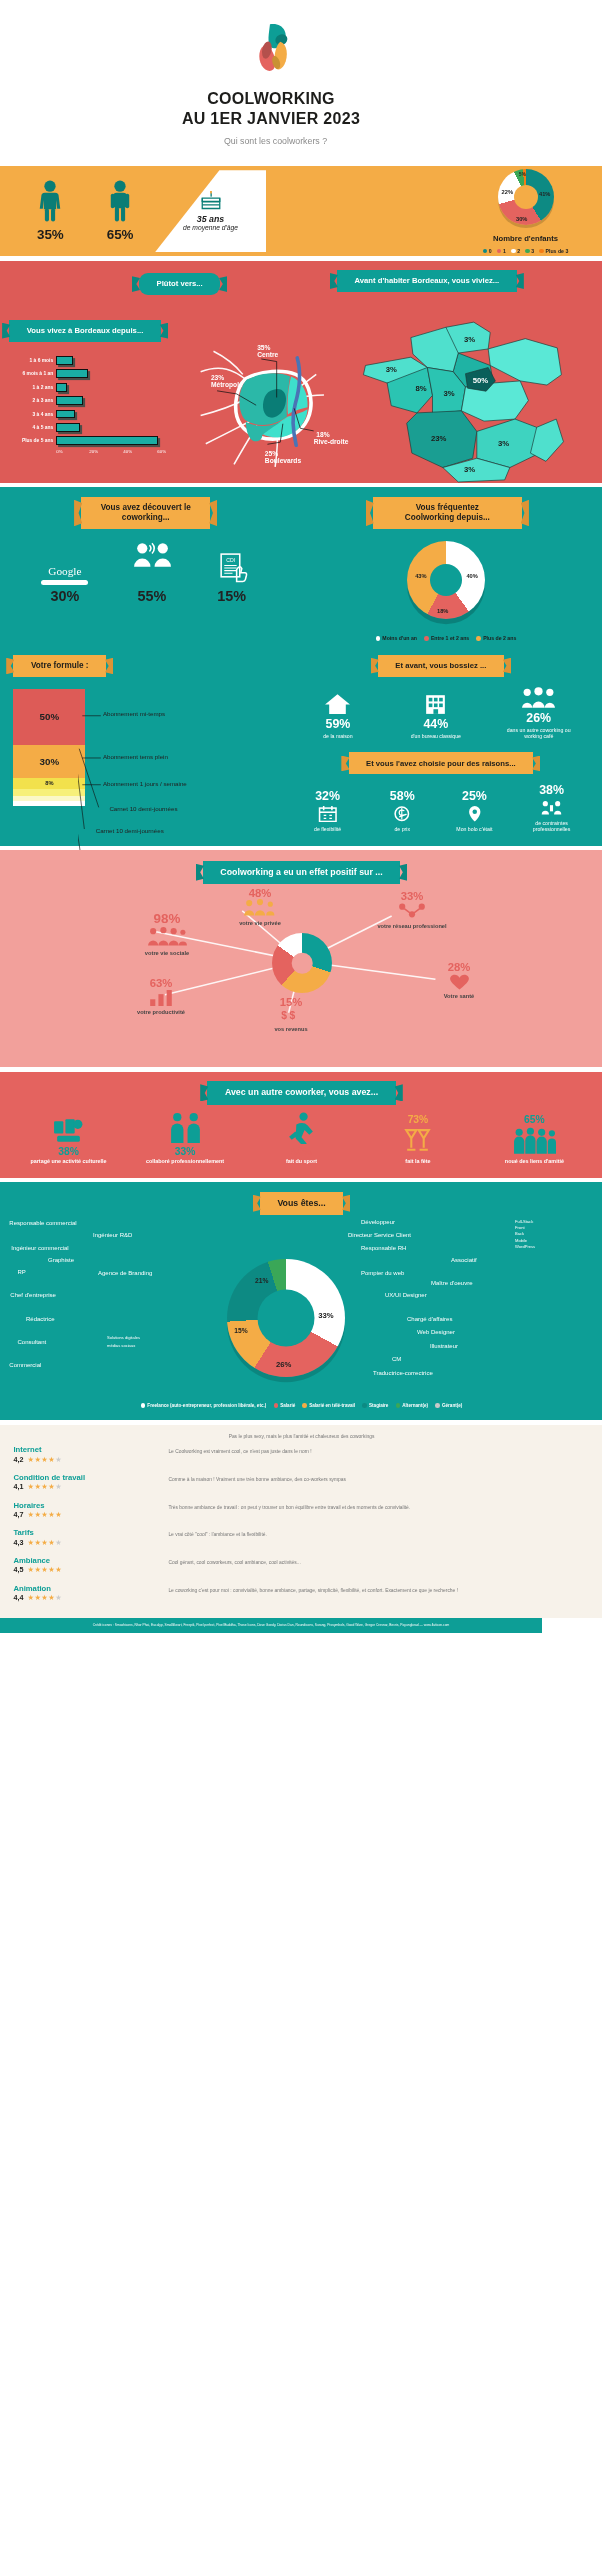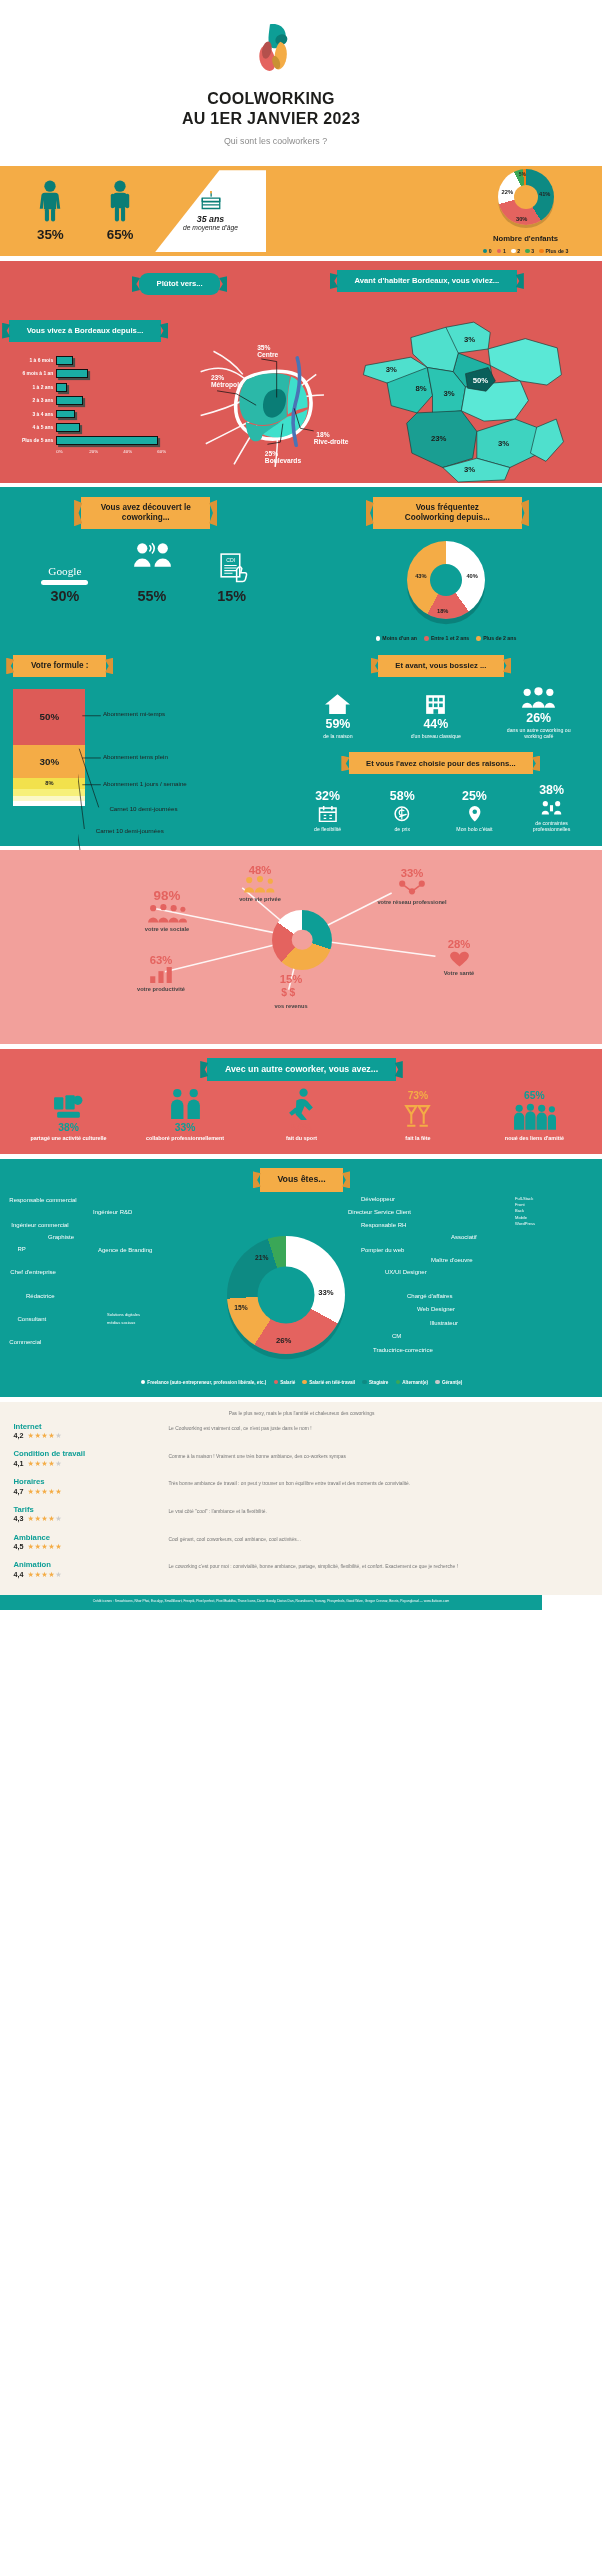--- a/index.html
+++ b/index.html
@@ -545,20 +545,25 @@
           <div class="l">de contraintes professionnelles</div>
         </div>
       </div>
     </div>
   </div>
 </div>
 
 <div class="spacer"></div>
 
 <div class="band band-pink s5">
+  <div class="center">
+    <div class="ribbon teal" style="font-size:8.8px;">
+      <span>Coolworking a eu un effet positif sur ...</span>
+    </div>
+  </div>
 
   <div class="radial">
 
     <svg width="603" height="170" style="position:absolute;left:0;top:0" viewBox="0 0 1170 330">
       <g stroke="#fff" stroke-width="3" opacity=".9">
         <line x1="585" y1="150" x2="470" y2="52"></line>
         <line x1="585" y1="150" x2="760" y2="62"></line>
         <line x1="585" y1="150" x2="300" y2="92"></line>
         <line x1="585" y1="150" x2="845" y2="185"></line>
         <line x1="585" y1="150" x2="320" y2="215"></line>

